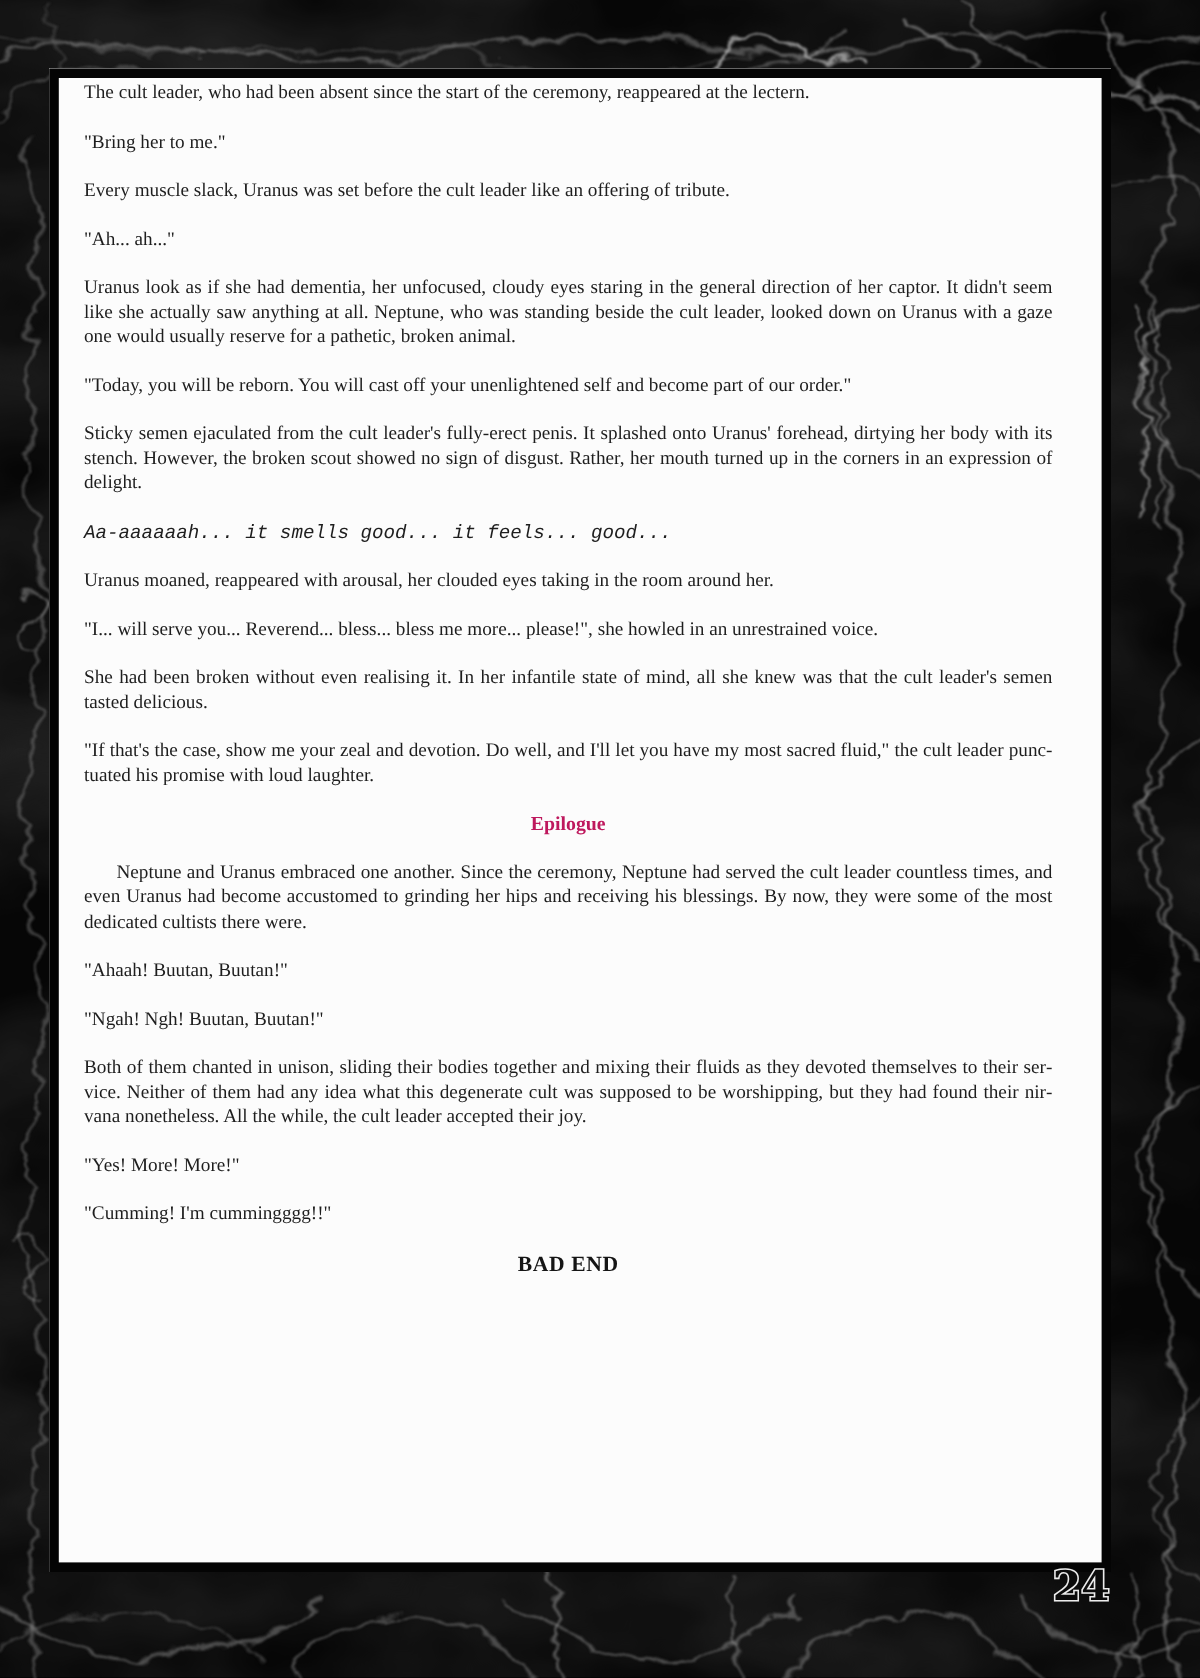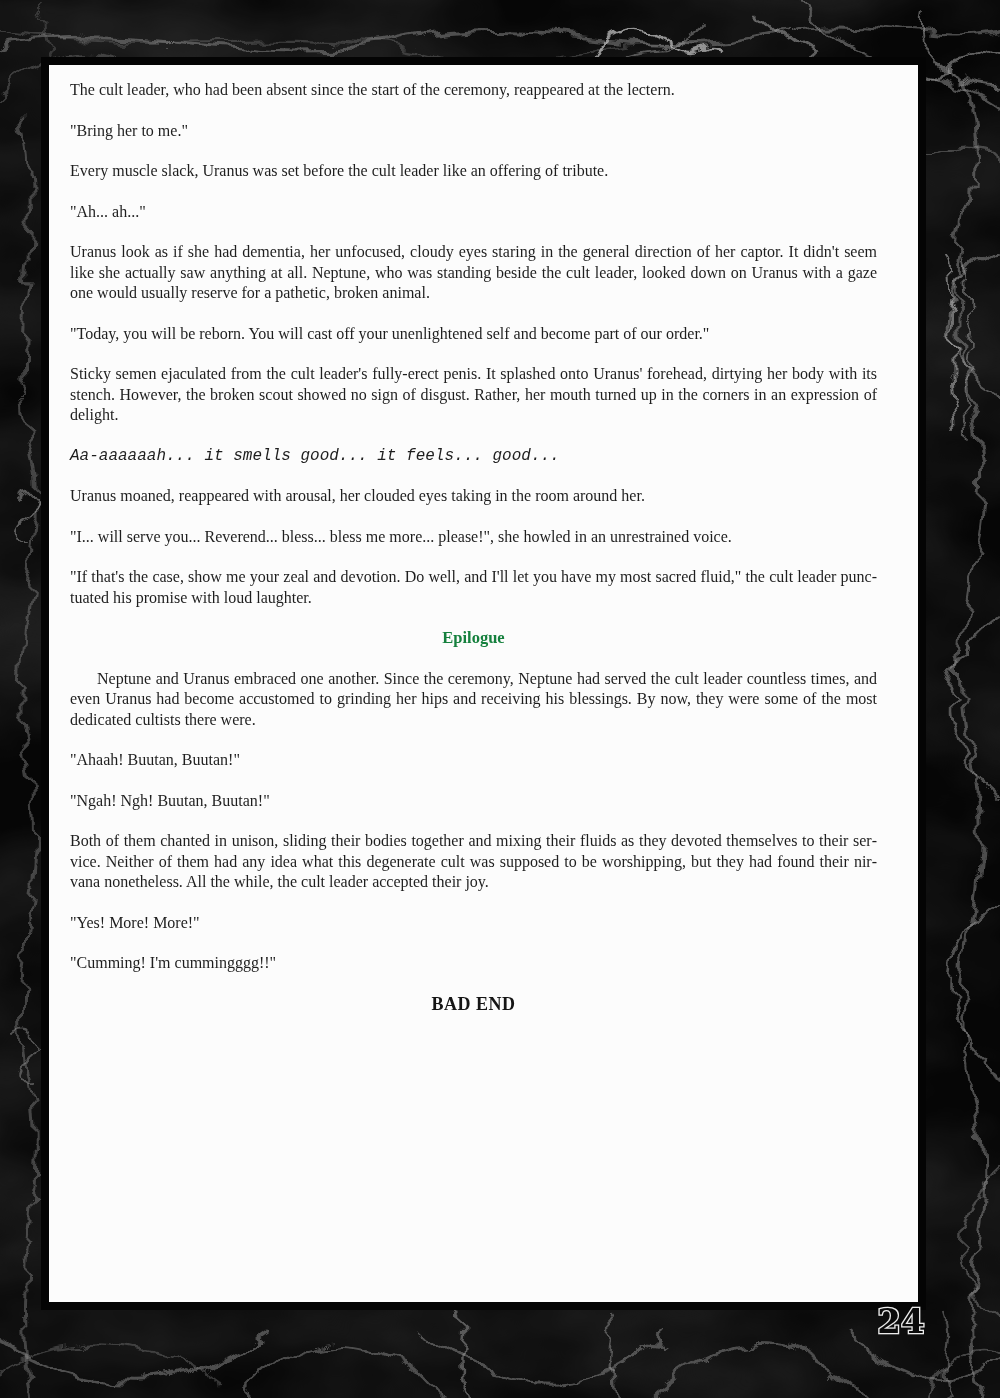--- a/index.html
+++ b/index.html
@@ -14,39 +14,39 @@
 
   .page {
     position: absolute;
     left: 41px; top: 57px;
     width: 869px; height: 1237px;
     background: #fcfcfc;
     border: 8px solid #040404;
     box-sizing: content-box;
   }
   .content {
-    padding: 15px 41px 0 21px;
+    padding: 3px 41px 0 21px;
     font-size: 16px;
     line-height: 20.5px;
     color: #1e1e1e;
   }
   .content p {
     margin: 0 0 20px 0;
     text-align: justify;
     hyphens: manual;
   }
   .content p.italic { font-style: italic; font-family: Liberation Mono, monospace; }
   .content p.indent { text-indent: 27px; }
   .heading {
     margin: 20px 0;
     text-align: center;
     font-size: 16.5px;
     font-weight: bold;
     line-height: 20.5px;
-    color: #15803d;
+    color: #be185d;
   }
   .ending {
     text-align: center;
     font-size: 18px;
     font-weight: bold;
     letter-spacing: 0.5px;
     color: #151515;
   }
   .pagenum-svg { position: absolute; left: 866px; top: 1298px; }
   .pagenum-svg text {
@@ -123,20 +123,21 @@
     <p>The cult leader, who had been absent since the start of the ceremony, reappeared at the lectern.</p>
     <p>"Bring her to me."</p>
     <p>Every muscle slack, Uranus was set before the cult leader like an offering of tribute.</p>
     <p>"Ah... ah..."</p>
     <p>Uranus look as if she had dementia, her unfocused, cloudy eyes staring in the general direction of her captor. It didn't seem like she actually saw anything at all. Neptune, who was standing beside the cult leader, looked down on Uranus with a gaze one would usually reserve for a pathetic, broken animal.</p>
     <p>"Today, you will be reborn. You will cast off your unenlightened self and become part of our order."</p>
     <p>Sticky semen ejaculated from the cult leader's fully-erect penis. It splashed onto Uranus' forehead, dirtying her body with its stench. However, the broken scout showed no sign of disgust. Rather, her mouth turned up in the corners in an expression of delight.</p>
     <p class="italic">Aa-aaaaaah... it smells good... it feels... good...</p>
     <p>Uranus moaned, reappeared with arousal, her clouded eyes taking in the room around her.</p>
     <p>"I... will serve you... Reverend... bless... bless me more... please!", she howled in an unrestrained voice.</p>
+    <p>She had been broken without even realising it. In her infantile state of mind, all she knew was that the cult leader's semen tasted delicious.</p>
     <p>"If that's the case, show me your zeal and devotion. Do well, and I'll let you have my most sacred fluid," the cult leader punc­tuated his promise with loud laughter.</p>
 
     <h2 class="heading">Epilogue</h2>
 
     <p class="indent">Neptune and Uranus embraced one another. Since the ceremony, Neptune had served the cult leader countless times, and even Uranus had become accustomed to grinding her hips and receiving his blessings. By now, they were some of the most dedicated cultists there were.</p>
     <p>"Ahaah! Buutan, Buutan!"</p>
     <p>"Ngah! Ngh! Buutan, Buutan!"</p>
     <p>Both of them chanted in unison, sliding their bodies together and mixing their fluids as they devoted themselves to their ser­vice. Neither of them had any idea what this degenerate cult was supposed to be worshipping, but they had found their nir­vana nonetheless. All the while, the cult leader accepted their joy.</p>
     <p>"Yes! More! More!"</p>
     <p>"Cumming! I'm cummingggg!!"</p>

